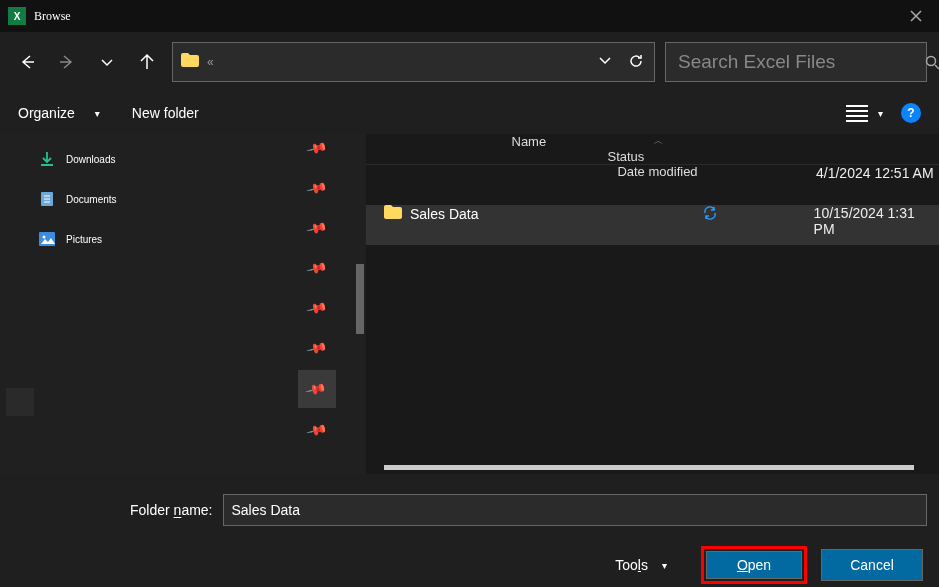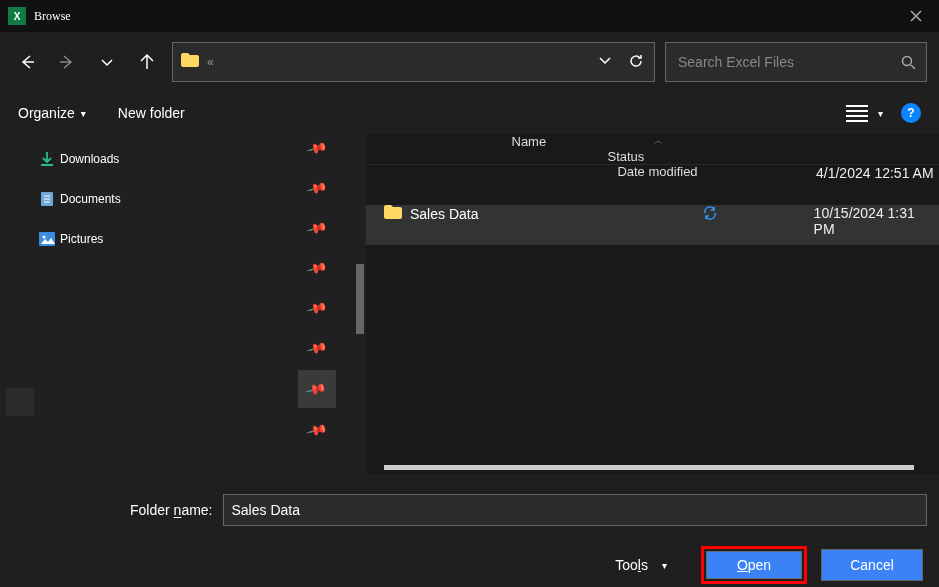--- a/index.html
+++ b/index.html
@@ -100,35 +100,35 @@
       display: flex;
       align-items: center;
       padding: 0 10px;
       justify-content: space-between;
     }
     .searchbox input {
       background: transparent;
       border: none;
       outline: none;
       color: #fff;
-      font-size: 14px;
+      font-size: 19px;
       flex: 1;
     }
     .searchbox input::placeholder { color: #888; }
     .search-icon-svg { color: #aaa; flex-shrink: 0; }
     
     .toolbar {
       height: 42px;
       display: flex;
       align-items: center;
       padding: 0 18px;
       justify-content: space-between;
     }
     .toolbar-left { display: flex; gap: 32px; align-items: center;}
-    .tool-btn { font-size: 14px; color: #fff; display: flex; align-items: center; gap: 6px; }
+    .tool-btn { font-size: 14px; color: #fff; display: flex; align-items: center; gap: 20px; }
     .caret { font-size: 10px; }
     .toolbar-right { display: flex; gap: 18px; align-items: center; }
     .view-icon-box { width: 22px; height: 20px; display: flex; flex-direction: column; justify-content: space-around; }
     .view-line { height: 2px; background: #fff; }
     .help-icon {
       width: 20px;
       height: 20px;
       border-radius: 50%;
       background: #0a84ff;
       display: flex;
@@ -146,23 +146,23 @@
     .sidebar {
       width: 328px;
       background: #202020;
       padding-top: 5px;
       padding-left: 38px;
       position: relative;
     }
     .sidebar-item {
       display: flex;
       align-items: center;
-      gap: 4px;
+      gap: 10px;
       height: 40px;
-      font-size: 12px;
+      font-size: 10px;
     }
     .si-icon {
       width: 18px;
       height: 18px;
       display: flex;
       align-items: center;
       justify-content: center;
     }
     .pin-column {
       position: absolute;
@@ -262,21 +262,21 @@
       align-items: center;
       gap: 14px;
       margin-top: 20px;
       padding-right: 4px;
     }
     .tools-lbl { font-size: 14px; display: flex; align-items: center; gap: 14px; margin-right: 20px;}
     .dlg-btn {
       width: 100px;
       height: 30px;
       border: 1px solid #666;
-      background: #3b82f6;
+      background: #0369a1;
       color: #fff;
       font-size: 14px;
       display: flex;
       align-items: center;
       justify-content: center;
     }
     .open-highlight {
       border: 3px solid #ff0000;
       padding: 2px;
     }

